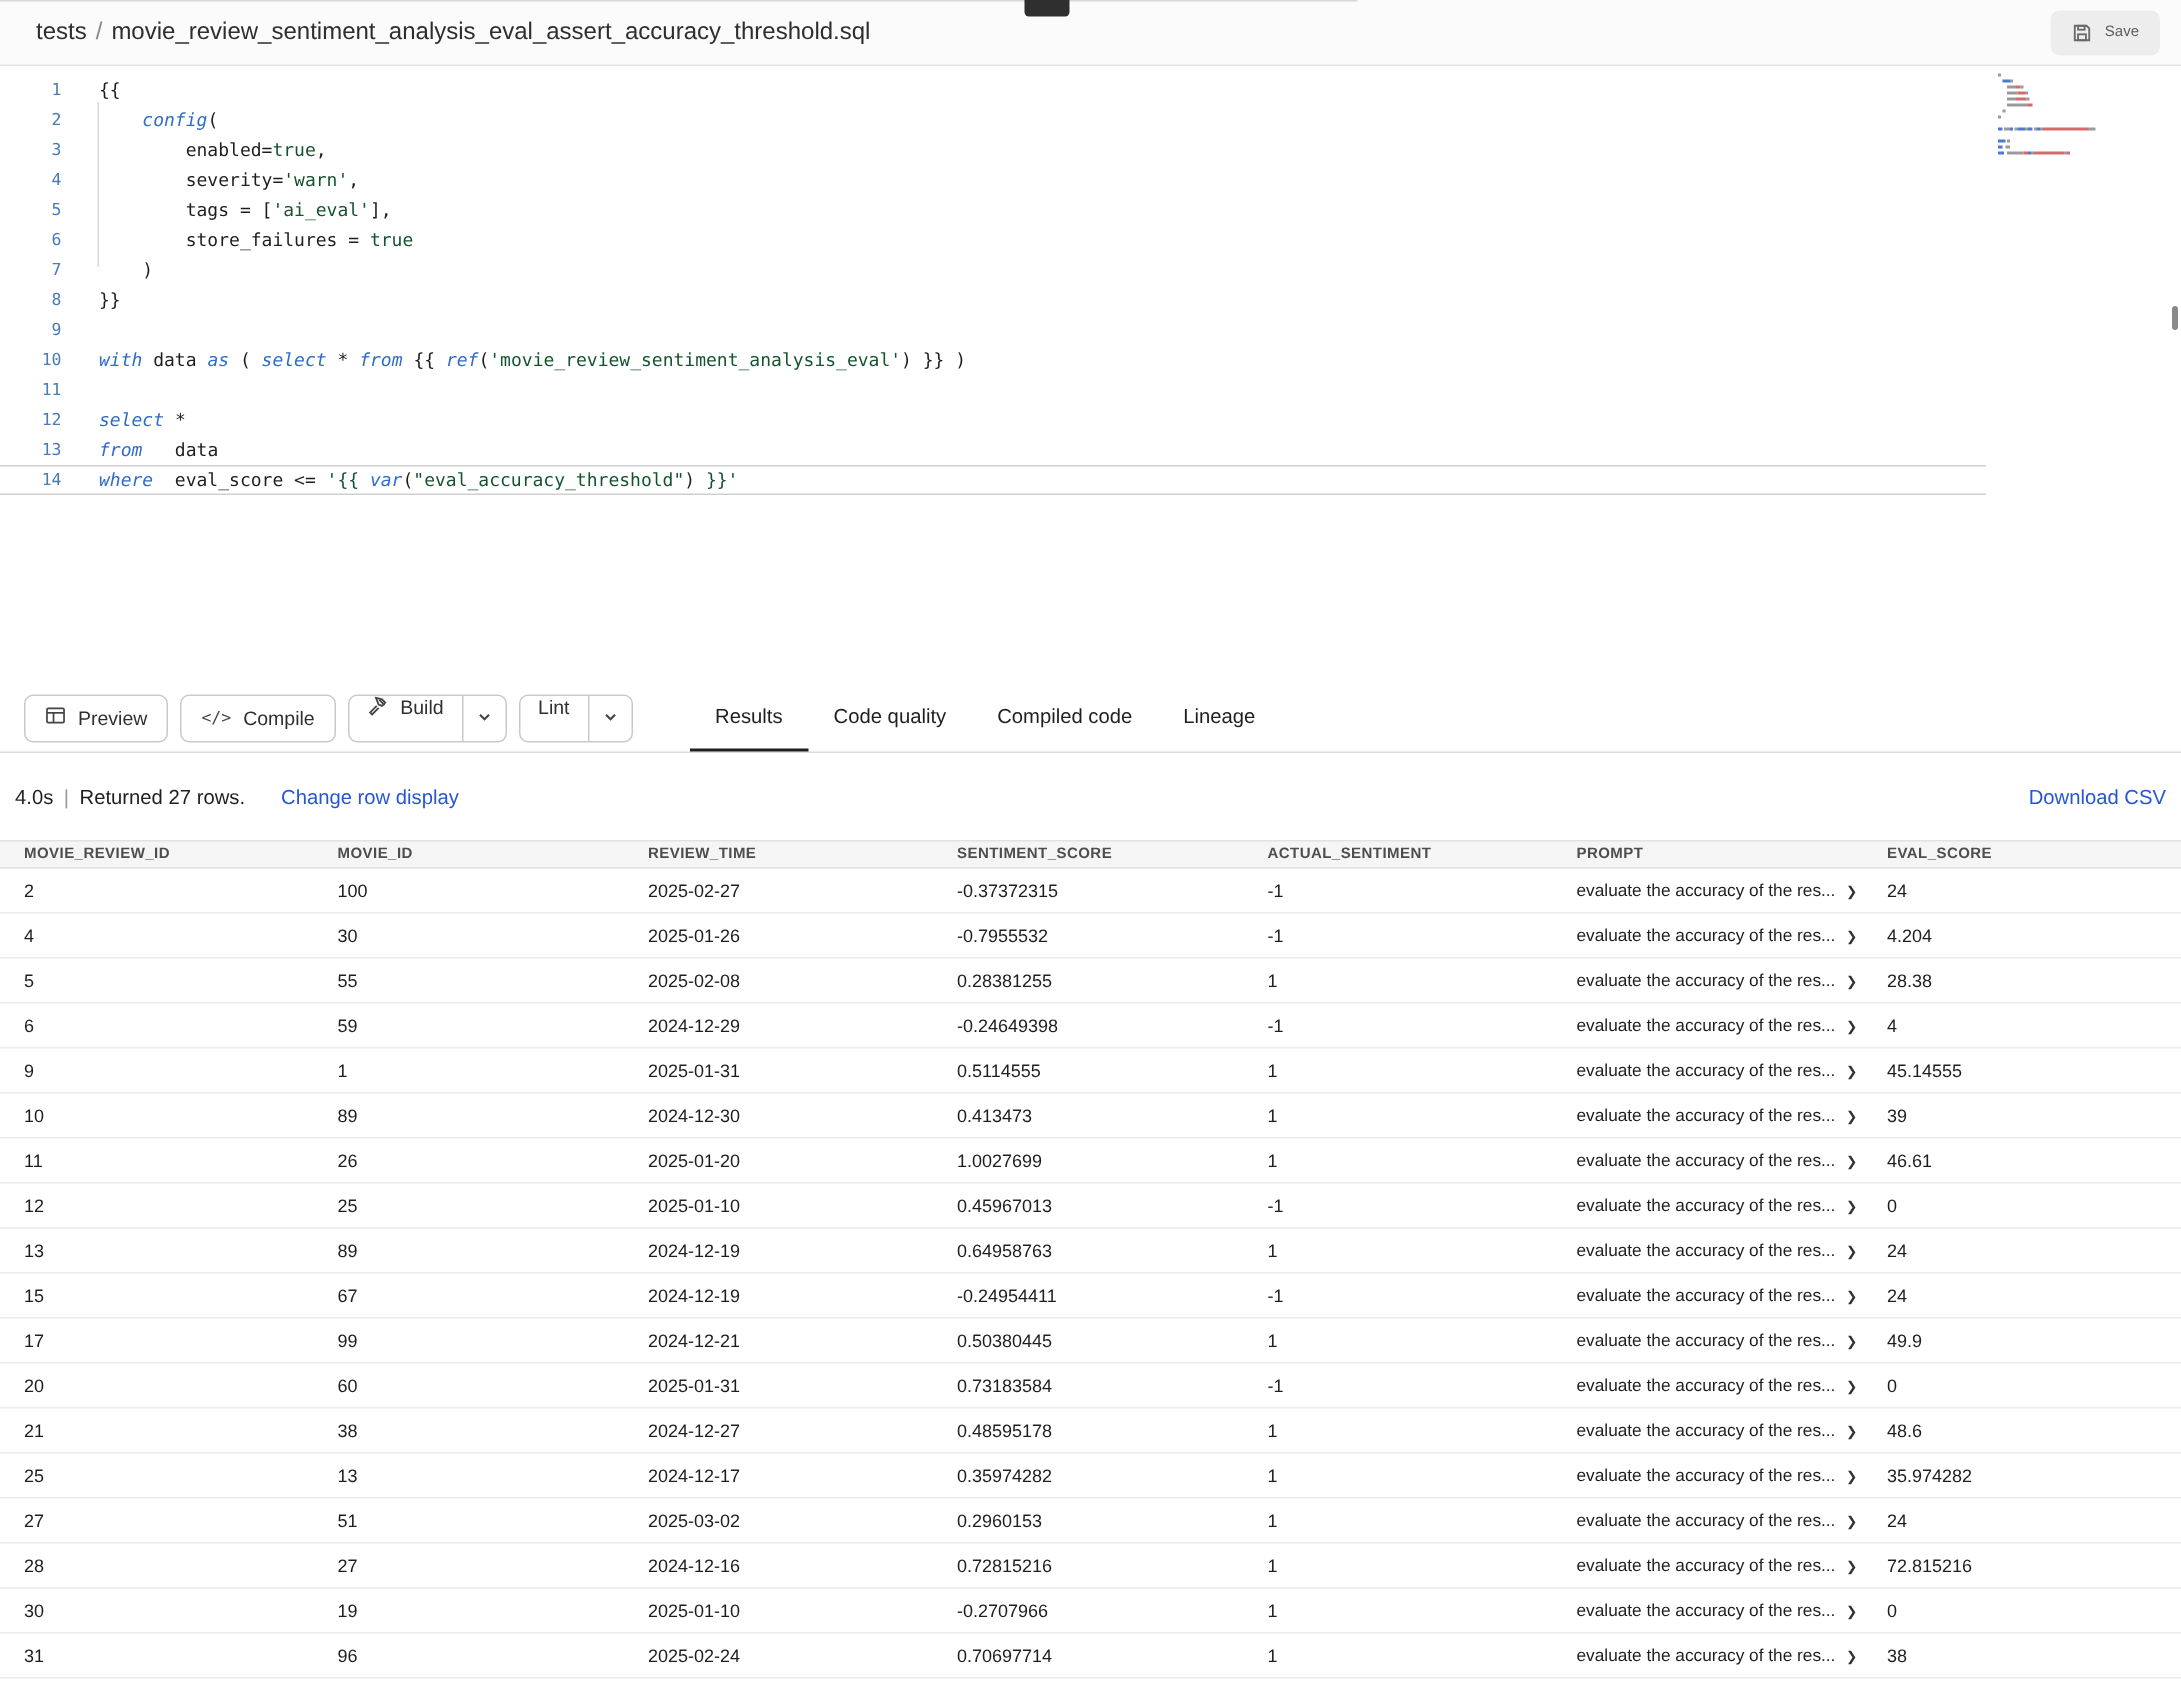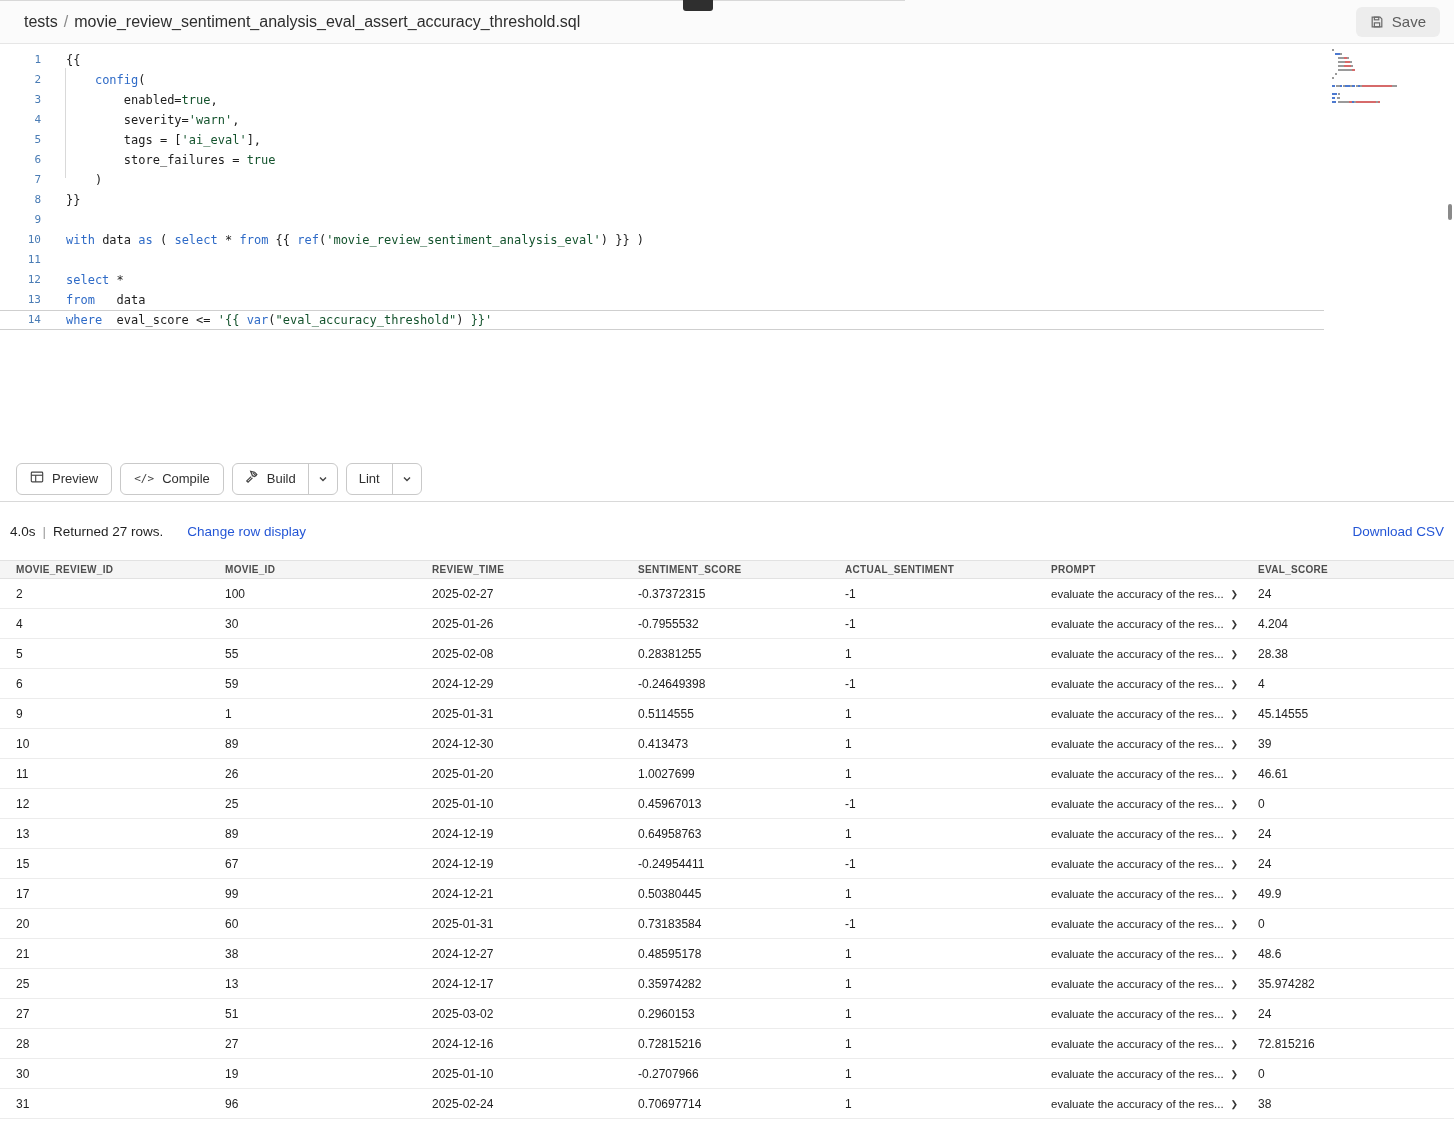--- a/index.html
+++ b/index.html
@@ -9,49 +9,49 @@
   
   .top-edge-line { position:absolute; top:0; left:0; width:905px; border-top:1px solid #d8d8d8; z-index:4; }
   .top-notch { position:absolute; top:0; left:683px; width:30px; height:11px; background:#2f2f2f; border-radius:0 0 3px 3px; z-index:5; }
 
   
   .top-bar { height:44px; display:flex; align-items:center; justify-content:space-between;
              padding:0 14px 0 24px; background:#fbfbfb; border-bottom:1px solid #e6e6e6; }
   .breadcrumb { font-size:16px; color:#2e2e2e; display:flex; gap:6px; align-items:center; }
   .breadcrumb .sep { color:#8a8a8a; }
   .save-btn { display:flex; align-items:center; gap:8px; height:30px; padding:0 14px; border:none;
-              background:#ededed; border-radius:6px; font-size:15px; color:#5c5c5c; cursor:pointer;
+              background:#ededed; border-radius:6px; font-size:10px; color:#5c5c5c; cursor:pointer;
               font-family:"Liberation Sans", sans-serif; }
   .save-btn svg { display:block; }
 
   
   .editor { position:relative; height:412px; background:#fff; }
   .code-lines { padding-top:6px; font-family:"DejaVu Sans Mono", monospace; font-size:12px; line-height:18px; position:relative; }
   .code-line { display:flex; margin-right:130px; border-top:1px solid transparent; border-bottom:1px solid transparent; min-height:18px; }
   .code-line.active { border-color:#cfcfcf; }
   .gutter { width:44px; flex:none; text-align:right; padding-right:3px; color:#4a7cb5; font-size:11px; }
   .code-content { white-space:pre; padding-left:22px; }
   .tok-p { color:#1d1d1d; }
-  .tok-k { color:#2f6bc7; }
+  .tok-k { color:#2f6bc7;font-style:italic; }
   .tok-s { color:#14532d; }
   .indent-guide { position:absolute; left:65px; top:24px; height:110px; width:0; border-left:1px solid #d9d9d9; }
 
   .minimap { position:absolute; top:5px; right:10px; width:112px; }
   .mm-line { height:3px; margin-bottom:1px; display:flex; }
   .mm-tok { height:2px; display:inline-block; }
   .mm-p { background:#9a9a9a; } .mm-k { background:#4d79cf; } .mm-s { background:#d66a6a; }
   .scroll-thumb { position:absolute; right:2px; top:160px; width:4px; height:16px; background:#8a8a8a; border-radius:2px; }
 
   
   .toolbar { height:46px; display:flex; align-items:center; padding-left:16px; border-bottom:1px solid #d9d9d9; }
   .btn, .split-btn { font-family:"Liberation Sans", sans-serif; }
   .btn { height:32px; display:flex; align-items:center; gap:8px; padding:0 13px; background:#fff;
          border:1px solid #c9c9c9; border-radius:6px; font-size:13px; color:#2f2f2f; margin-right:8px; cursor:pointer; }
   .split-btn { display:flex; align-items:stretch; height:32px; border:1px solid #c9c9c9; border-radius:6px; margin-right:8px; background:#fff; overflow:hidden; }
-  .split-main { display:flex; align-items:center; gap:8px; padding:0 12px; font-size:13px; color:#2f2f2f; cursor:pointer; }
+  .split-main { display:flex; gap:8px; padding:0 12px; font-size:13px; color:#2f2f2f; cursor:pointer; }
   .split-caret { display:flex; align-items:center; padding:0 9px; border-left:1px solid #c9c9c9; cursor:pointer; color:#444; }
   .code-glyph { font-family:"DejaVu Sans Mono", monospace; font-size:11px; color:#444; }
   .tabs { display:flex; align-self:stretch; margin-left:30px; }
   .tab { display:flex; align-items:center; padding:0 17px; font-size:13.5px; color:#1f1f1f;
          border-bottom:2px solid transparent; cursor:pointer; }
   .tab.active { border-bottom-color:#1f1f1f; font-weight:400; }
 
   
   .status-bar { height:58px; display:flex; align-items:center; justify-content:space-between; padding:0 10px; font-size:13.5px; }
   .status-left { display:flex; align-items:center; }
@@ -280,20 +280,26 @@
     </div>
     <div class="split-caret">
       <span>
         <svg width="10" height="10" viewBox="0 0 10 10" fill="none" stroke="#444" stroke-width="1.4">
           <polyline points="2,3.5 5,6.5 8,3.5"></polyline>
         </svg>
       </span>
     </div>
   </div>
 
+  <div class="tabs">
+      <div class="tab active">Results</div>
+      <div class="tab">Code quality</div>
+      <div class="tab">Compiled code</div>
+      <div class="tab">Lineage</div>
+    </div>
 </div>
 
 <div class="status-bar">
   <div class="status-left">
     <span>4.0s</span>
     <span class="status-sep">|</span>
     <span>Returned 27 rows.</span>
     <span class="link change-display">Change row display</span>
   </div>
   <span class="link">Download CSV</span>

